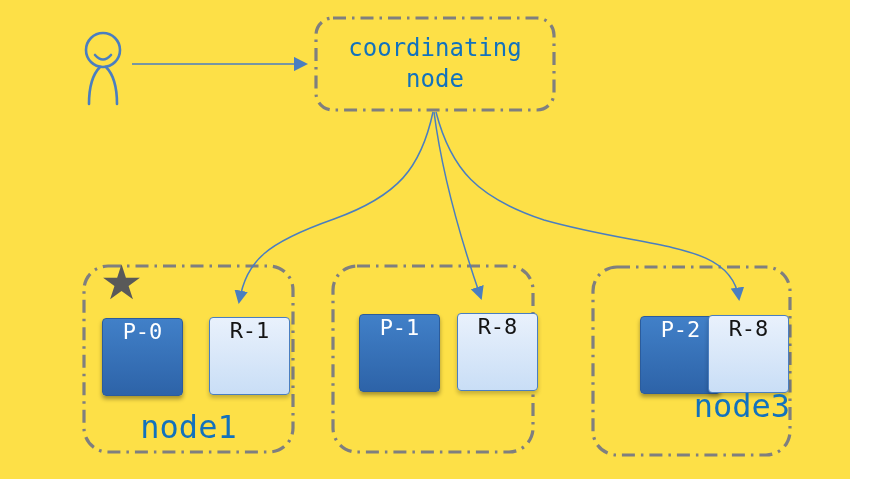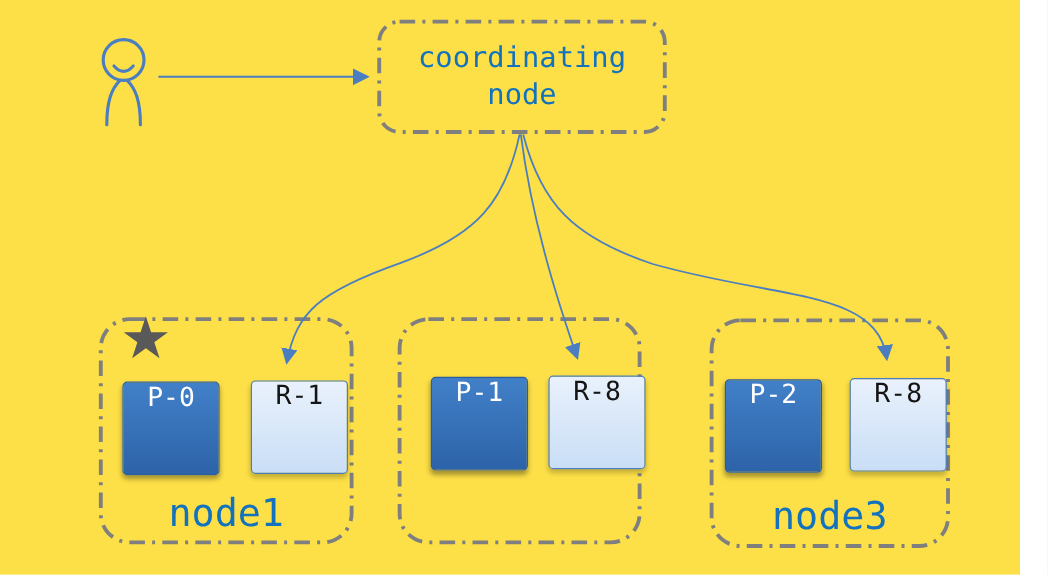--- a/index.html
+++ b/index.html
@@ -86,21 +86,21 @@
   </div>
   <div class="node-label" style="left:84px;top:408px;width:209px;">node1</div>
 
   <div class="shard primary" style="left:359px;top:314px;">
     <span>P-1</span>
   </div>
   <div class="shard replica" style="left:445px;top:313px;">
     <span>R-8</span>
   </div>
 
-  <div class="shard primary" style="left:604px;top:316px;">
+  <div class="shard primary" style="left:640px;top:316px;">
     <span>P-2</span>
   </div>
   <div class="shard replica" style="left:696px;top:315px;">
     <span>R-8</span>
   </div>
-  <div class="node-label" style="left:593px;top:411px;width:197px;">node3</div>
+  <div class="node-label" style="left:593px;top:387px;width:197px;text-align:right;">node3</div>
 
 </div>
 
 </body></html>

